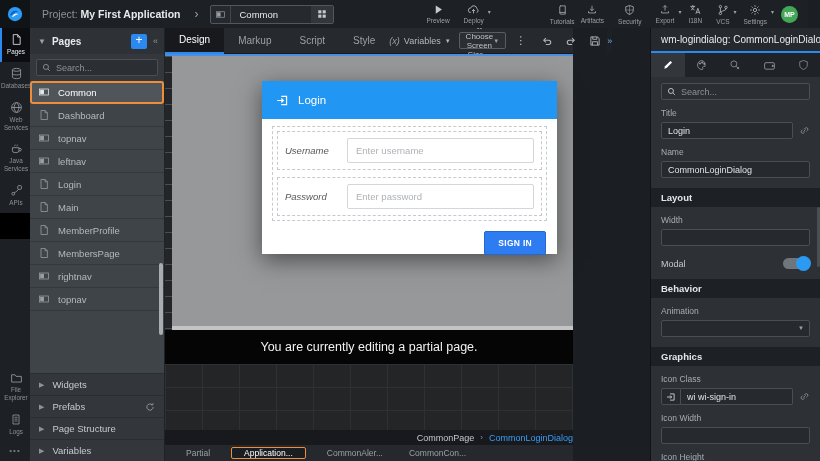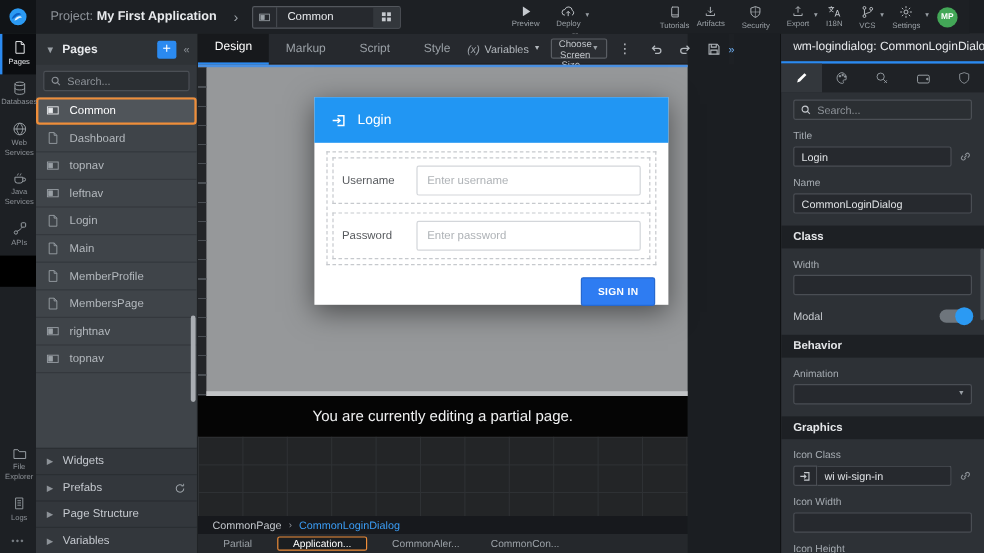--- a/index.html
+++ b/index.html
@@ -75,29 +75,29 @@
   .hscroll { position:absolute; left:7px; right:0; bottom:0; height:4px; background:#c2c4c6; }
 
   
   .dialog { position:absolute; left:97px; top:25px; width:295px; height:173px; background:#fff; box-shadow:0 6px 22px rgba(0,0,0,.5); display:flex; flex-direction:column; }
   .dlg-head { height:38px; flex:none; background:#2196f3; color:#fff; display:flex; align-items:center; padding:0 14px; font-size:11.5px; }
   .dlg-head svg { margin-right:9px; }
   .dlg-body { flex:1; padding:7px 10px 4px; }
   .dlg-group { border:1px dashed #c6c9cd; padding:4px; }
   .dlg-row { border:1px dashed #c6c9cd; padding:6px 7px; display:flex; align-items:center; background:#fff; }
   .dlg-row + .dlg-row { margin-top:7px; }
-  .dlg-row .flabel { width:62px; flex:none; color:#55585c; font-size:9.5px; }
+  .dlg-row .flabel { width:62px; flex:none; color:#55585c; font-size:9.5px;font-style:italic; }
   .dlg-row input { flex:1; min-width:0; height:25px; border:1px solid #d3d6da; border-radius:2px; padding:0 8px; font-size:9.5px; color:#333; outline:none; font-family:"Liberation Sans",sans-serif; }
   .dlg-row input::placeholder { color:#aeb2b6; }
   .dlg-foot { height:36px; flex:none; display:flex; align-items:center; justify-content:flex-end; padding:0 11px; }
   .signin-btn { background:#2e7cf2; border:1px solid #2668cf; color:#fff; font-size:8.5px; font-weight:bold; padding:6px 13px; border-radius:2px; cursor:pointer; letter-spacing:.3px; }
 
   .banner { height:34px; flex:none; background:#050505; color:#f0f1f2; display:flex; align-items:center; justify-content:center; font-size:12.5px; }
   .gridarea { flex:1; background-color:#232527; background-image:linear-gradient(#2e3134 1px, transparent 1px), linear-gradient(90deg, #2e3134 1px, transparent 1px); background-size:37px 23px; }
-  .crumbbar { height:15px; flex:none; background:#17191d; display:flex; align-items:center; padding-left:12px; font-size:9px; }
+  .crumbbar { height:15px; flex:none; background:#17191d; display:flex; align-items:center; font-size:9px;justify-content:flex-end; }
   .crumbbar .p { color:#c3c7cc; cursor:pointer; }
   .crumbbar .s { color:#8d9298; margin:0 6px; font-size:8px; }
   .crumbbar .c { color:#3b9df5; cursor:pointer; }
   .btabs { height:16px; flex:none; background:#25282c; display:flex; align-items:center; font-size:8.5px; color:#9aa0a6; padding-left:8px; }
   .btab { padding:1px 13px; cursor:pointer; white-space:nowrap; }
   .btab.active { background:#1b1e21; color:#fff; outline:1.5px solid #ef8e3a; outline-offset:-1px; border-radius:2px; margin:0 8px; }
 
   
   .rpanel { position:absolute; top:28px; left:650px; right:0; bottom:0; background:#2d3136; border-left:1px solid #101214; display:flex; flex-direction:column; z-index:25; }
   .rp-head { height:23px; flex:none; display:flex; align-items:center; padding:0 10px; color:#e8eaed; font-size:10px; background:#26292e; white-space:nowrap; overflow:hidden; }
@@ -530,21 +530,21 @@
       <span class="rp-link">
           <svg width="11" height="11" viewBox="0 0 16 16" fill="none" stroke="currentColor" stroke-width="1.3">
             <path d="M6.5 9.5l3-3M5.2 6.8L3.5 8.5a2.3 2.3 0 003.2 3.2l1.7-1.7M10.8 9.2l1.7-1.7a2.3 2.3 0 00-3.2-3.2L7.6 6"></path>
           </svg>
         </span>
     </div>
 
     <div class="rp-label">Name</div>
     <input class="rp-input" value="CommonLoginDialog" style="">
 
-    <div class="rp-sec">Class</div>
+    <div class="rp-sec">Layout</div>
     <div class="rp-label">Width</div>
     <input class="rp-input" style="">
 
     <div class="modal-row">
       <span class="ml">Modal</span>
       <span class="toggle">
           <span class="knob"></span>
         </span>
     </div>
 

